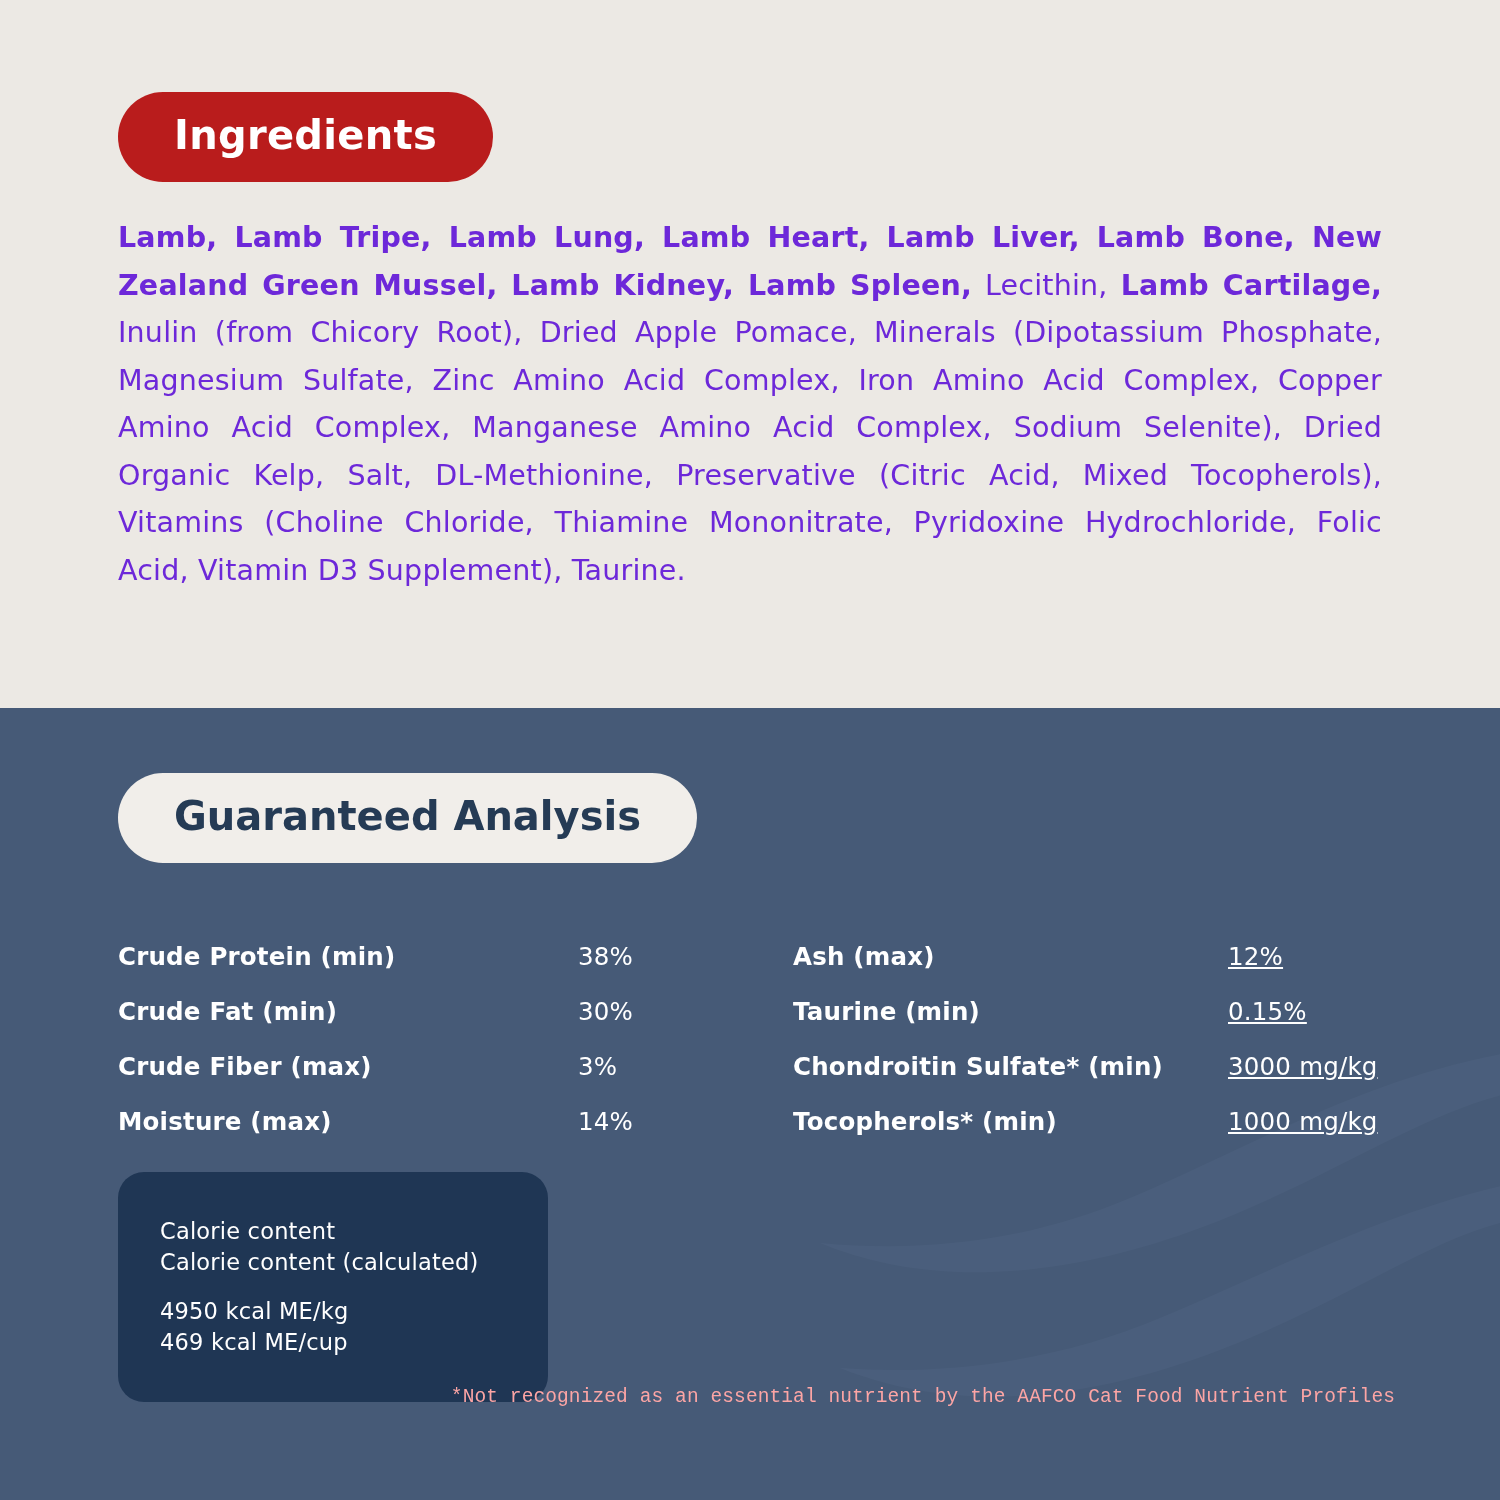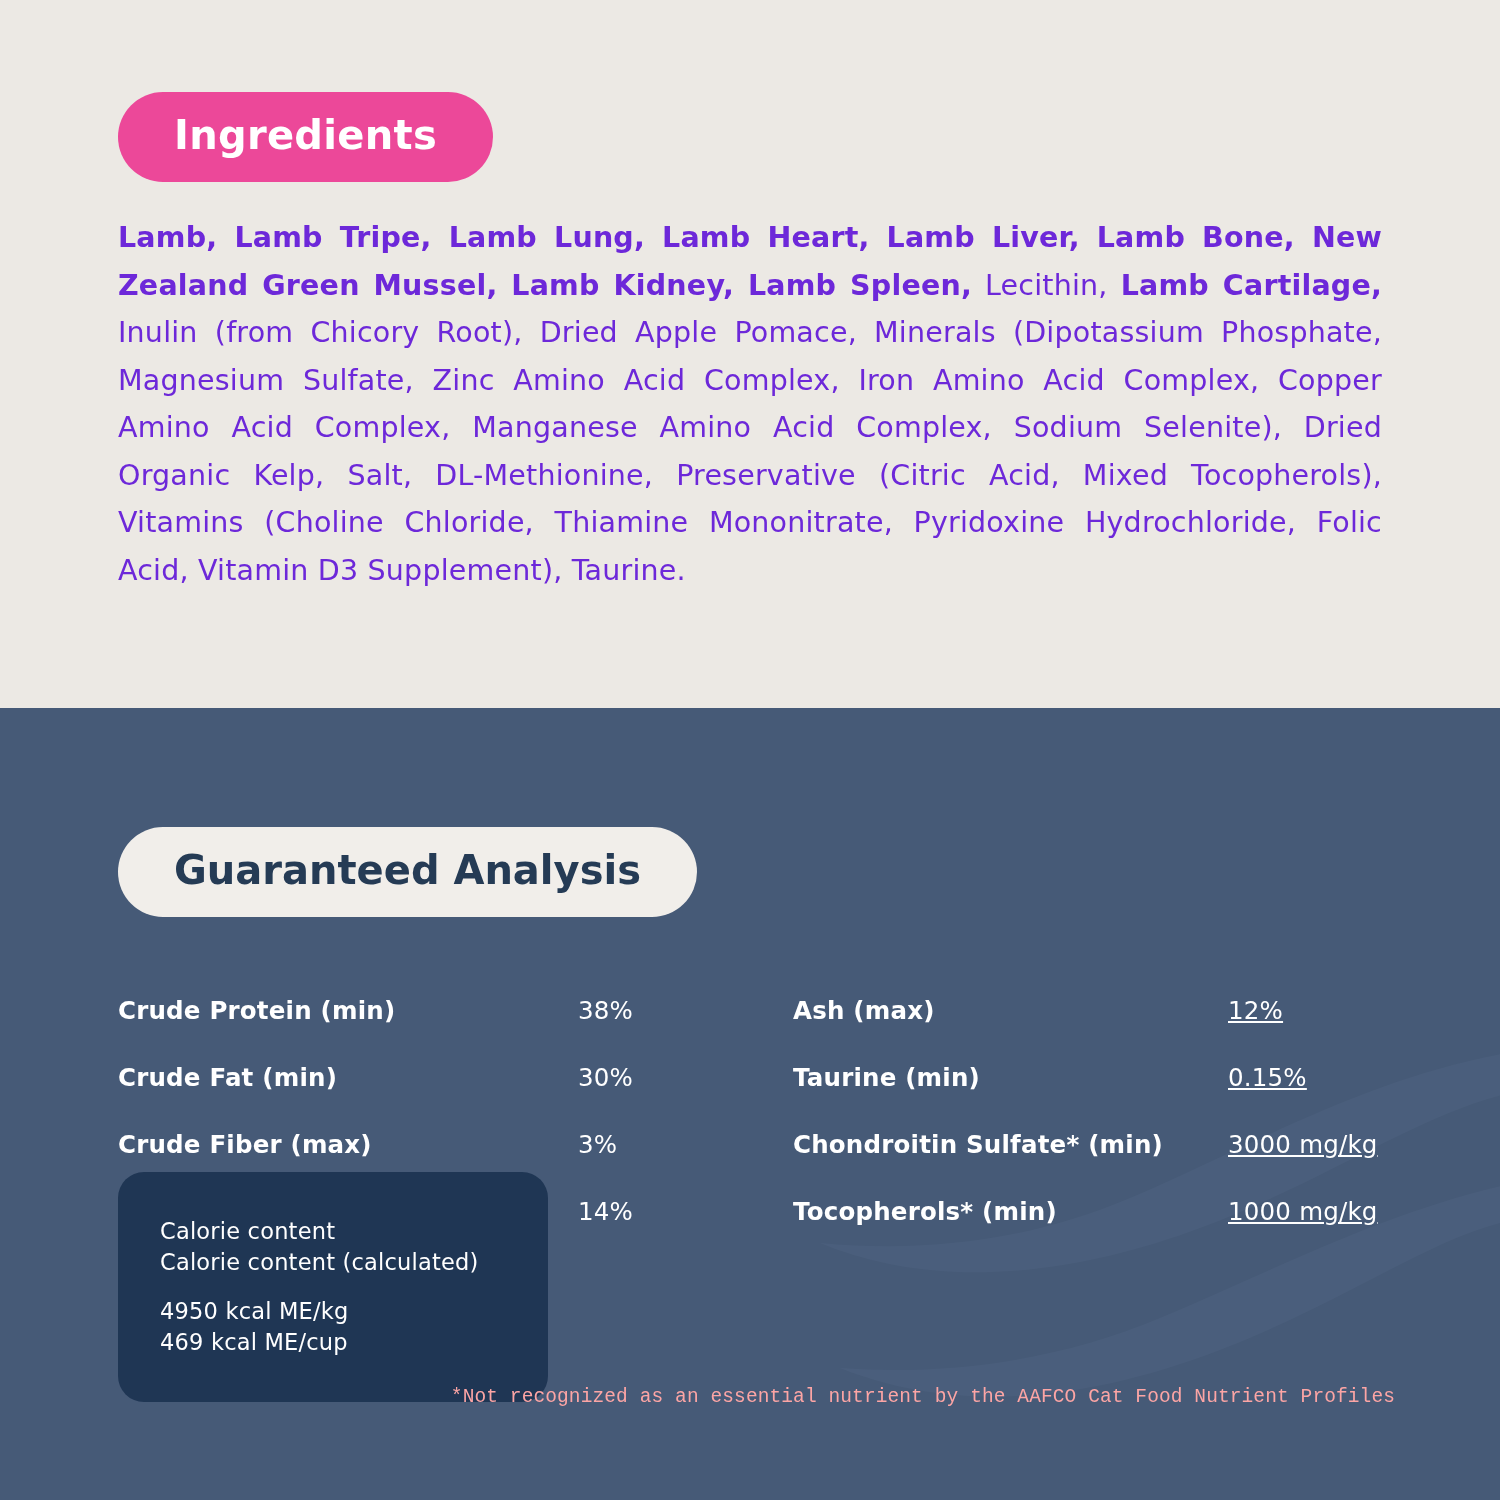--- a/index.html
+++ b/index.html
@@ -23,21 +23,21 @@
   
   .ingredients-panel {
     background: #ece9e4;
     padding: 92px 118px 0 118px;
     height: 708px;
     position: relative;
   }
 
   .pill-dark {
     display: inline-block;
-    background: #ec4899;
+    background: #b91c1c;
     color: #ffffff;
     border-radius: 60px;
     padding: 23px 56px 27px 56px;
     font-size: 40px;
     font-weight: bold;
     letter-spacing: 0.3px;
     line-height: 1;
   }
 
   .ingredients-text {
@@ -50,21 +50,21 @@
     letter-spacing: 0.2px;
     max-width: 1270px;
   }
   .ingredients-text .bold { font-weight: bold; }
 
   
   .ga-panel {
     background: #465a77;
     flex: 1;
     position: relative;
-    padding: 119px 118px 0 118px;
+    padding: 65px 118px 0 118px;
     overflow: hidden;
   }
 
   .swoosh {
     position: absolute;
     right: -40px;
     top: 320px;
     width: 760px;
     height: 420px;
     pointer-events: none;
@@ -81,21 +81,21 @@
     font-weight: bold;
     line-height: 1;
     position: relative;
     z-index: 2;
   }
 
   .ga-grid {
     margin-top: 66px;
     display: grid;
     grid-template-columns: 460px 215px 435px auto;
-    row-gap: 12px;
+    row-gap: 0;
     position: relative;
     z-index: 2;
   }
   .ga-label {
     color: #ffffff;
     font-size: 24.5px;
     font-weight: bold;
     line-height: 55px;
     letter-spacing: 0.2px;
   }

